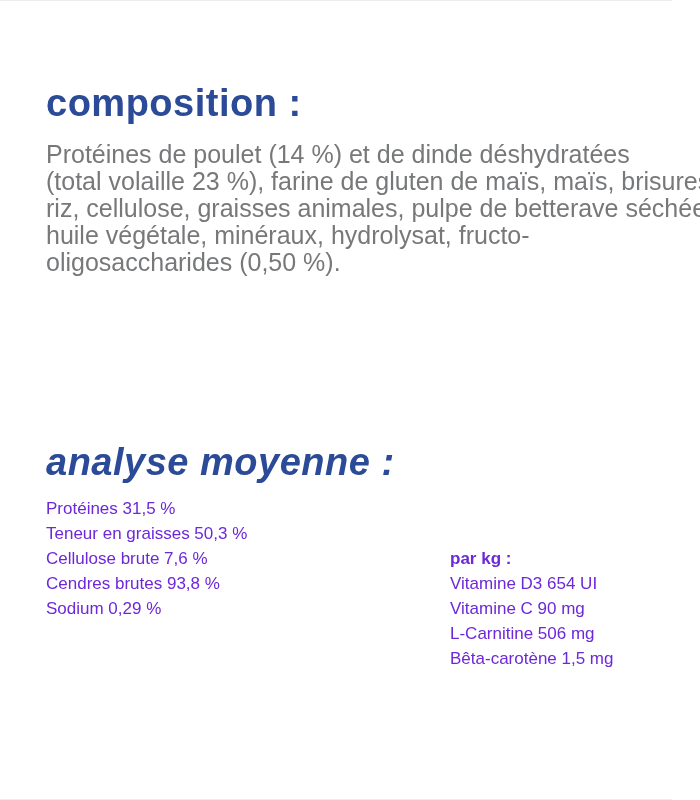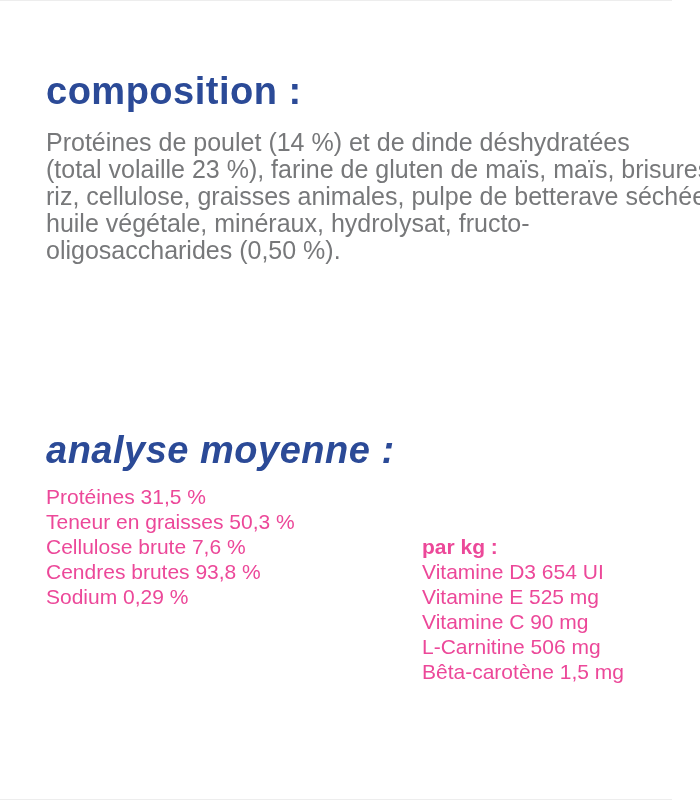--- a/index.html
+++ b/index.html
@@ -5,21 +5,21 @@
   * { margin: 0; padding: 0; box-sizing: border-box; }
   html, body { width: 700px; height: 800px; background: #ffffff; }
   body {
     font-family: "Liberation Sans", "DejaVu Sans", sans-serif;
     position: relative;
     overflow: hidden;
   }
   .page {
     width: 672px;
     height: 800px;
-    padding: 0 36px 0 46px;
+    padding: 12px 36px 0 46px;
     border-top: 1px solid #ededed;
     border-bottom: 1px solid #ededed;
   }
   .section-title {
     font-size: 38px;
     font-weight: 700;
     letter-spacing: 0.5px;
     line-height: 1.1;
     color: #2b4a97;
   }
@@ -31,25 +31,25 @@
     line-height: 27px;
     color: #77787a;
     white-space: pre;
   }
   .analysis-columns {
     display: flex;
     margin-top: 12px;
     align-items: flex-start;
   }
   .analysis-left { width: 376px; }
-  .analysis-right { margin-top: 50px; }
+  .analysis-right { margin-top: 50px; margin-left: 28px; }
   .analysis-row {
-    font-size: 21px;
+    font-size: 17px;
     line-height: 25px;
-    color: #ec4899;
+    color: #6d28d9;
     white-space: nowrap;
   }
   .per-kg-header { font-weight: 700; }
 </style>
 </head>
 <body>
 
 <div class="page">
 
   <h1 class="section-title title-composition">composition :</h1>
@@ -68,20 +68,19 @@
       <div class="analysis-row">Protéines 31,5 %</div>
       <div class="analysis-row">Teneur en graisses 50,3 %</div>
       <div class="analysis-row">Cellulose brute 7,6 %</div>
       <div class="analysis-row">Cendres brutes 93,8 %</div>
       <div class="analysis-row">Sodium 0,29 %</div>
     </div>
 
     <div class="analysis-right">
       <div class="analysis-row per-kg-header">par kg :</div>
       <div class="analysis-row">Vitamine D3 654 UI</div>
-      <div class="analysis-row">Vitamine E 525 mg</div>
       <div class="analysis-row">Vitamine C 90 mg</div>
       <div class="analysis-row">L-Carnitine 506 mg</div>
       <div class="analysis-row">Bêta-carotène 1,5 mg</div>
     </div>
 
   </div>
 </div>
 
 </body></html>

